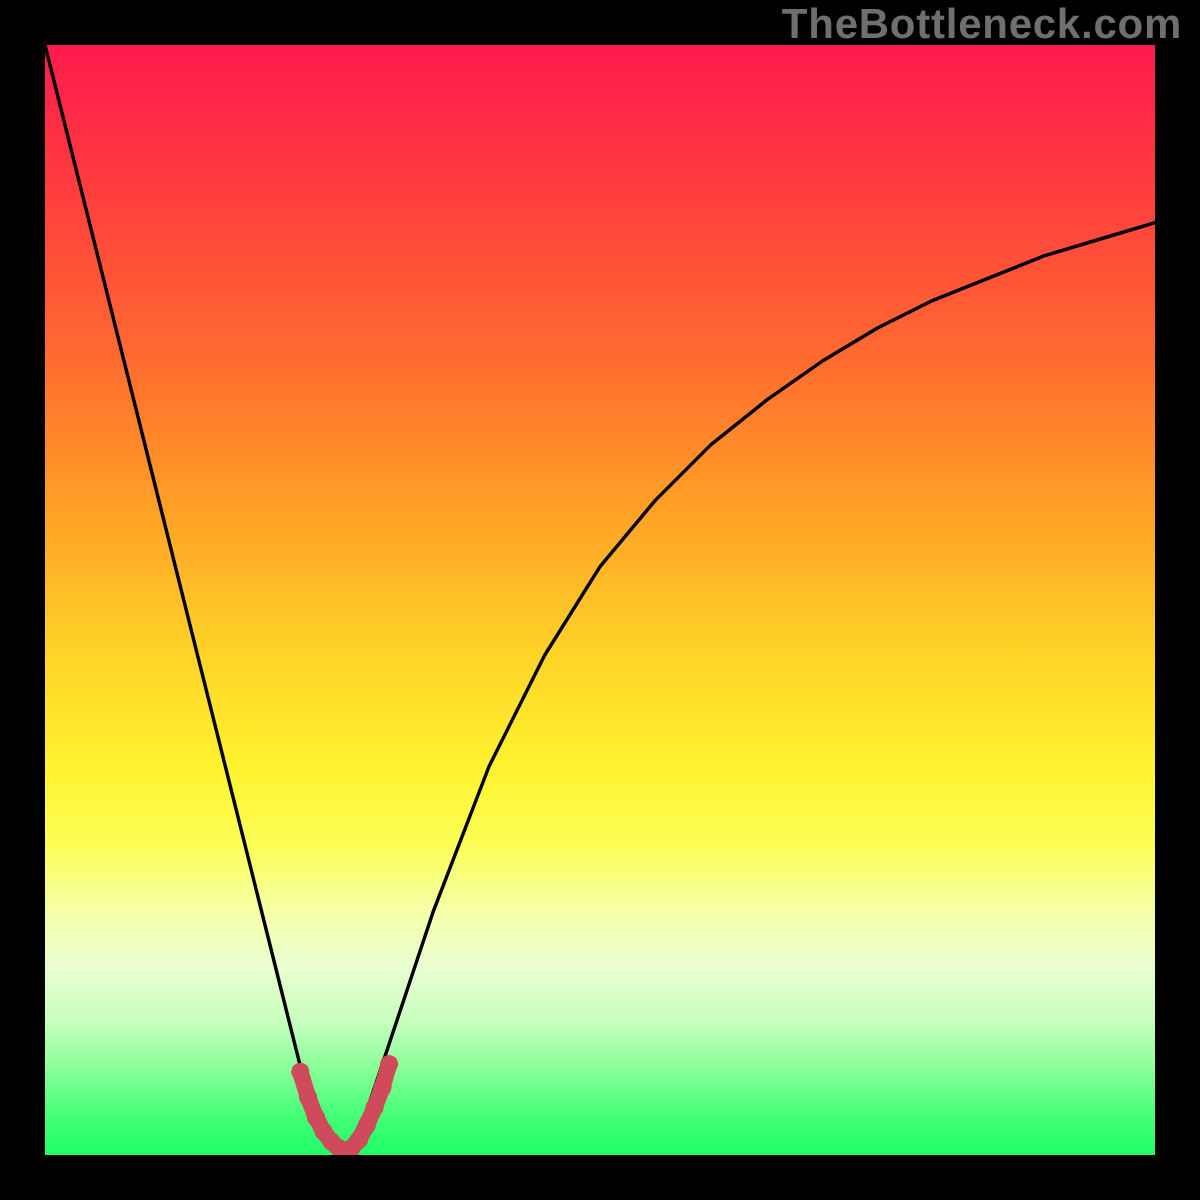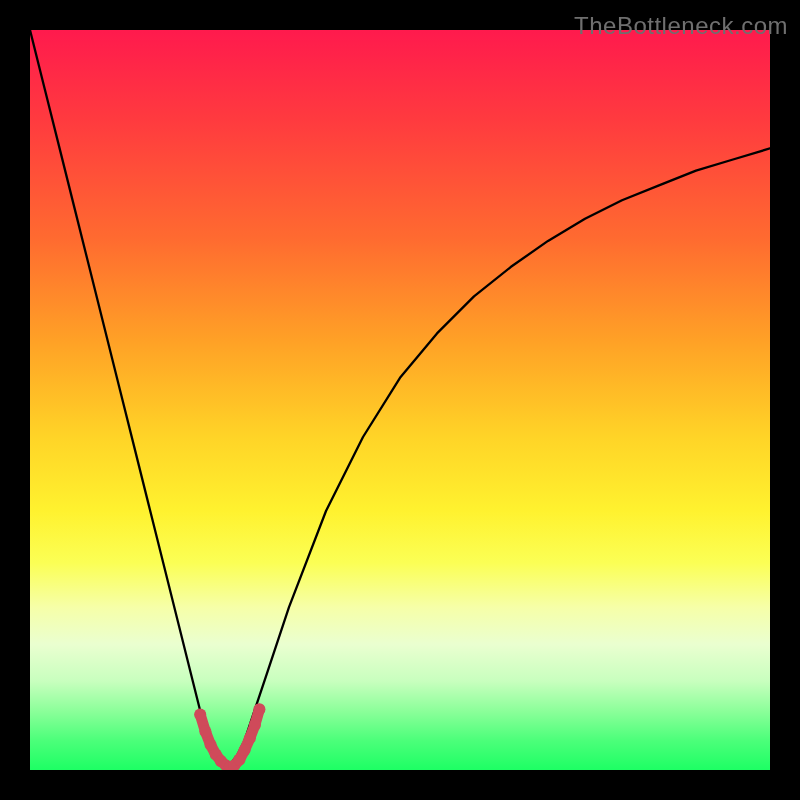--- a/index.html
+++ b/index.html
@@ -28,25 +28,25 @@
       #f6ffa8 78%,
       #eaffd0 83%,
       #c8ffbe 88%,
       #8cff9a 92%,
       #4cff7a 96%,
       #1dff64 100%
     );
   }
   .watermark {
     position: absolute;
-    top: 12px;
+    top: 0;
     right: 12px;
     color: #6f6f6f;
-    font-size: 24px;
-    font-weight: 400;
+    font-size: 28px;
+    font-weight: 700;
     letter-spacing: 0.5px;
     z-index: 5;
   }
   svg.plot {
     position: absolute;
     left: 0;
     top: 0;
     width: 740px;
     height: 740px;
     z-index: 2;

